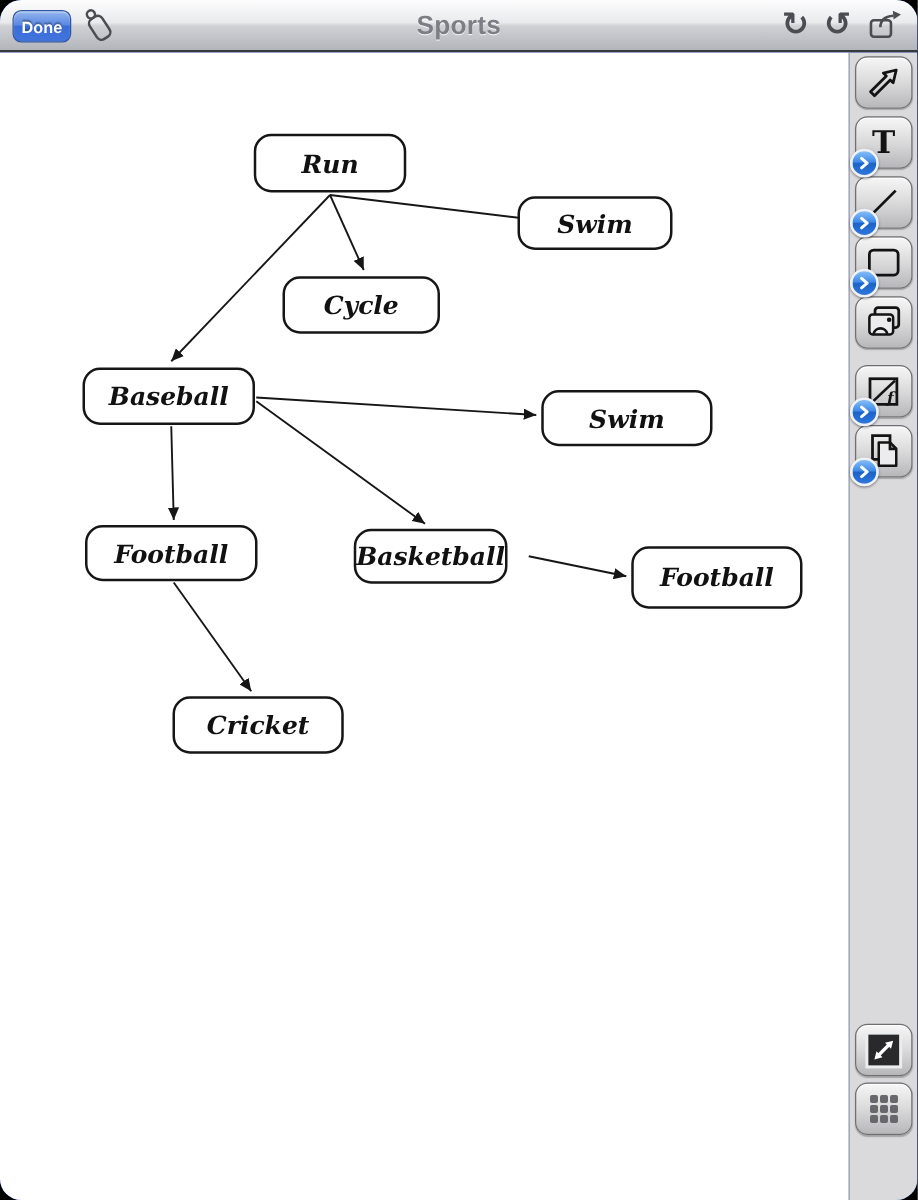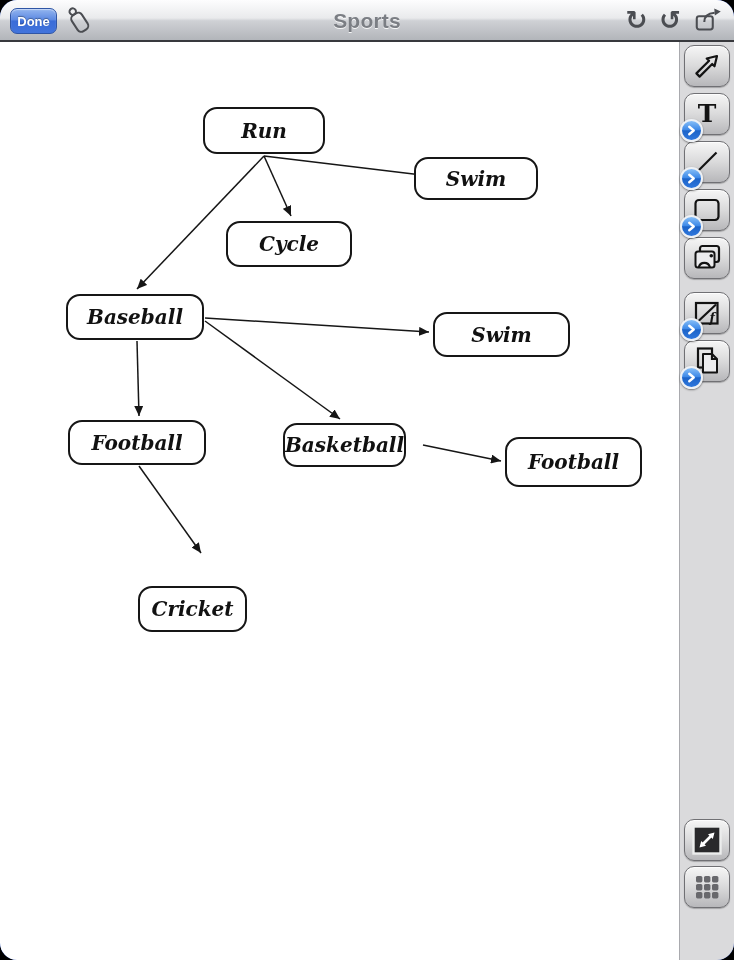--- a/index.html
+++ b/index.html
@@ -158,21 +158,21 @@
       </svg>
     <div id="node-layer">
         <div class="node" style="left: 203px; top: 65px; width: 122px; height: 47px;">Run</div>
         <div class="node" style="left: 414px; top: 115px; width: 124px; height: 43px;">Swim</div>
         <div class="node" style="left: 226px; top: 179px; width: 126px; height: 46px;">Cycle</div>
         <div class="node" style="left: 66px; top: 252px; width: 138px; height: 46px;">Baseball</div>
         <div class="node" style="left: 433px; top: 270px; width: 137px; height: 45px;">Swim</div>
         <div class="node" style="left: 68px; top: 378px; width: 138px; height: 45px;">Football</div>
         <div class="node" style="left: 283px; top: 381px; width: 123px; height: 44px;">Basketball</div>
         <div class="node" style="left: 505px; top: 395px; width: 137px; height: 50px;">Football</div>
-        <div class="node" style="left: 138px; top: 515px; width: 109px; height: 46px; margin-top: 29px;">Cricket</div>
+        <div class="node" style="left: 138px; top: 515px; width: 137px; height: 46px;">Cricket</div>
       </div>
   </main>
 
   <aside class="sidebar">
     <div class="tools" id="tools-top">
         <button class="tool">
           <svg viewBox="0 0 34 34" width="34" height="34">
             <use href="#i-pointer"></use>
           </svg>
         </button>

